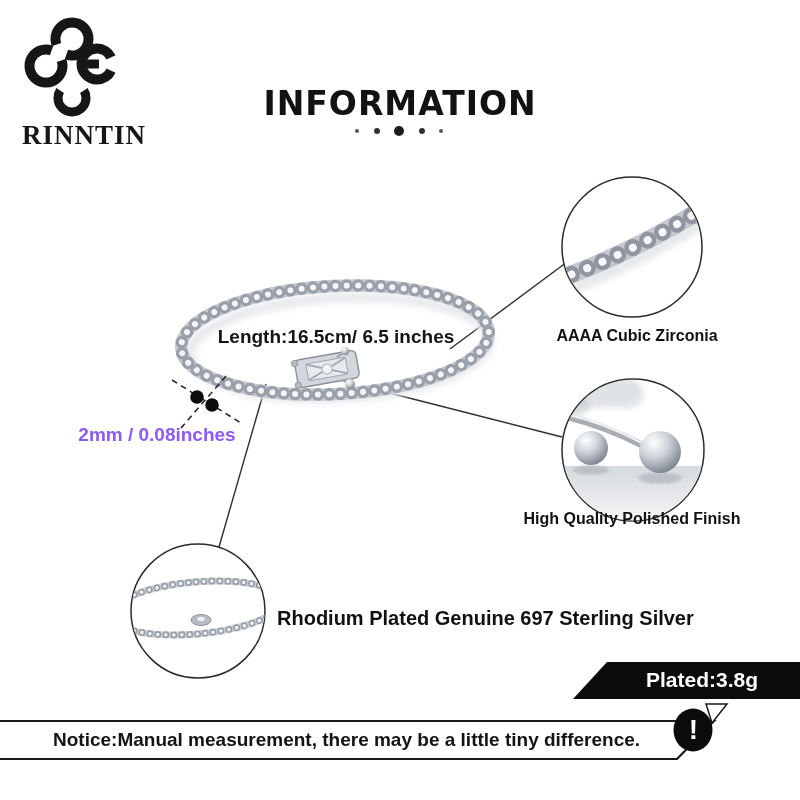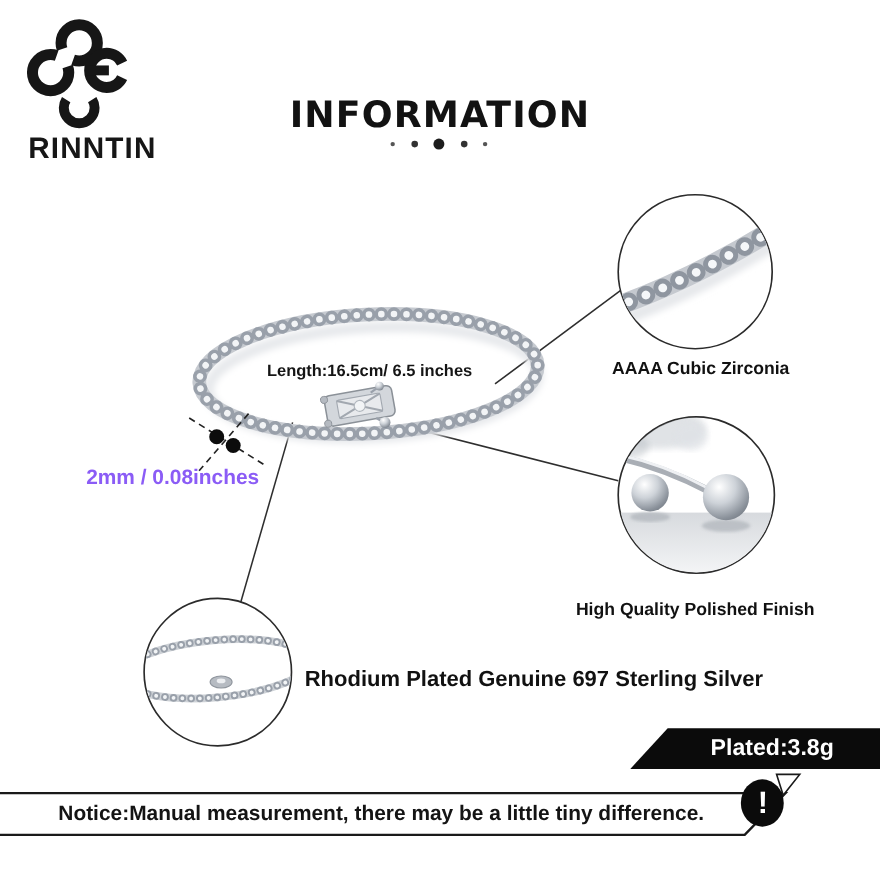--- a/index.html
+++ b/index.html
@@ -2,31 +2,31 @@
 <html><head>
 <meta charset="utf-8">
 <style>
   html,body{margin:0;padding:0;}
   body{width:800px;height:800px;position:relative;background:#ffffff;overflow:hidden;
        font-family:"Liberation Sans", sans-serif;color:#111;}
   .abs{position:absolute;}
   .ctr{display:flex;align-items:center;justify-content:center;text-align:center;}
   #stage{left:0;top:0;width:800px;height:800px;}
   .brand-name{left:14px;top:118px;width:140px;height:34px;
-      font-family:Liberation Sans, sans-serif;font-weight:bold;font-size:27px;letter-spacing:1px;color:#161616;}
+      font-family:Liberation Serif, serif;font-weight:bold;font-size:27px;letter-spacing:1px;color:#161616;}
   .page-title{left:0;top:82px;width:800px;height:42px;font-size:33px;font-weight:800;
       font-family:"DejaVu Sans", sans-serif;letter-spacing:1px;color:#121212;}
   .title-dots{left:355px;top:122px;width:88px;height:18px;display:flex;align-items:center;justify-content:space-between;}
   .title-dots span{display:block;border-radius:50%;background:#1c1c1c;}
   .d1{width:4px;height:4px;opacity:.75;} .d2{width:6px;height:6px;opacity:.9;}
   .d3{width:10px;height:10px;} .d4{width:6px;height:6px;opacity:.9;} .d5{width:4px;height:4px;opacity:.75;}
-  .length-label{left:186px;top:324px;width:300px;height:26px;font-size:15px;font-weight:bold;color:#151515;}
+  .length-label{left:186px;top:324px;width:300px;height:26px;font-size:19px;font-weight:bold;color:#151515;}
   .width-label{left:58px;top:423px;width:198px;height:24px;font-size:19px;font-weight:bold;color:#8b5cf6;}
   .label-zirconia{left:527px;top:323px;width:220px;height:26px;font-size:16px;font-weight:bold;}
-  .label-polish{left:511px;top:544px;width:242px;height:22px;font-size:16px;font-weight:bold;}
+  .label-polish{left:511px;top:508px;width:242px;height:22px;font-size:16px;font-weight:bold;}
   .label-silver{left:277px;top:605px;width:470px;height:26px;font-size:20px;font-weight:bold;
       display:flex;align-items:center;}
   .weight-label{left:612px;top:666px;width:180px;height:28px;font-size:21px;font-weight:bold;color:#ffffff;}
   .notice-text{left:22px;top:726px;width:640px;height:28px;font-size:19px;font-weight:bold;
       display:flex;align-items:center;color:#141414;white-space:nowrap;margin-left:31px;}
   .excl{left:677px;top:709px;width:33px;height:42px;font-size:28px;font-weight:bold;color:#ffffff;}
 </style>
 </head>
 <body>
 

